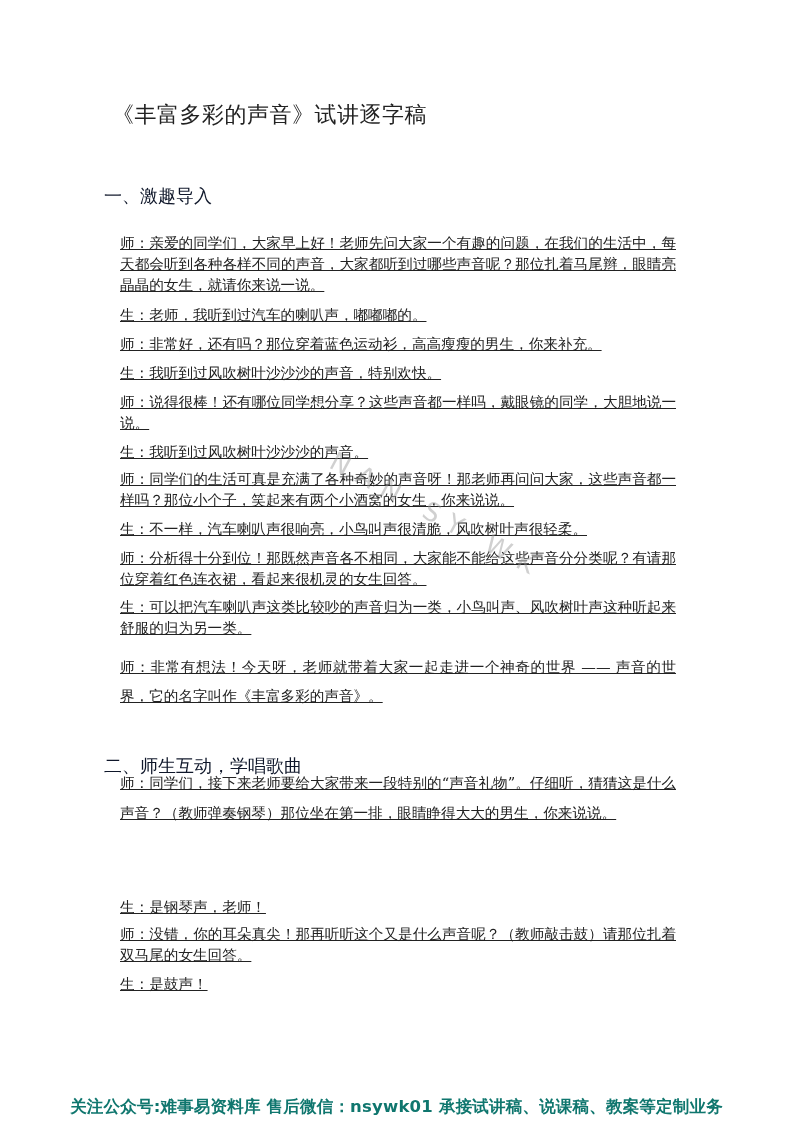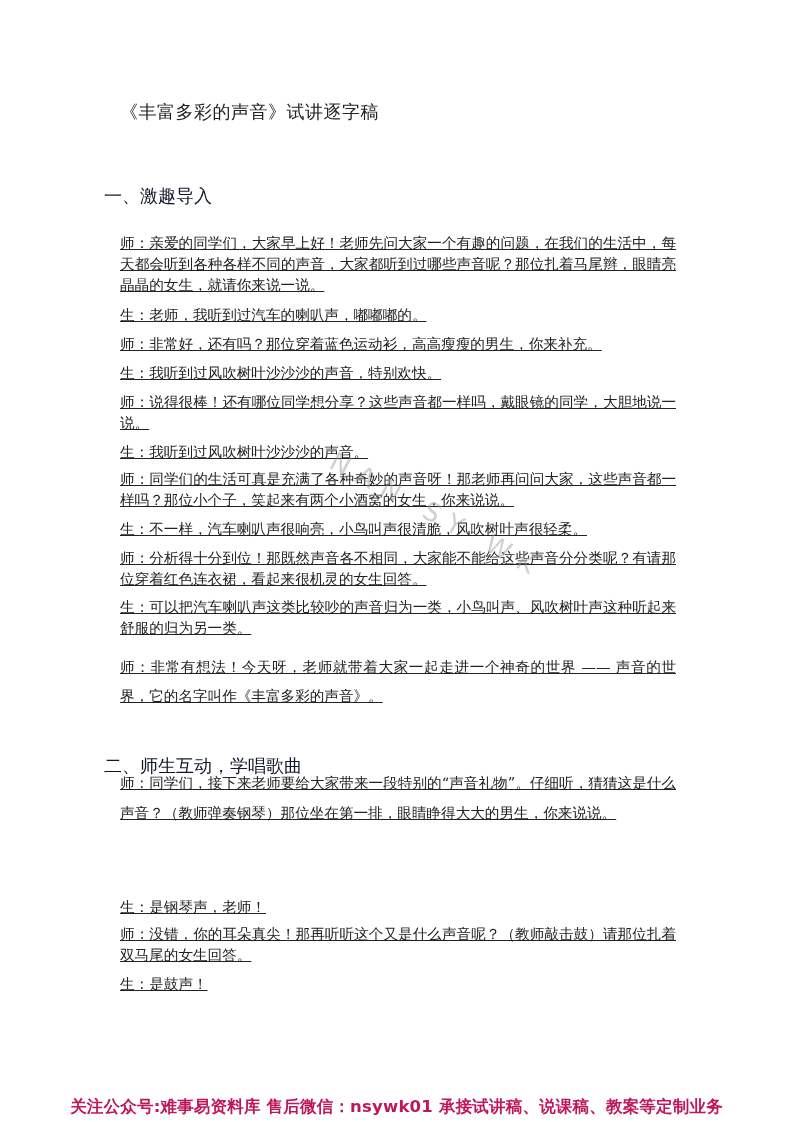--- a/index.html
+++ b/index.html
@@ -1,26 +1,26 @@
 <!DOCTYPE html>
 <html><head>
 <meta charset="utf-8">
 <style>
   html, body { margin: 0; padding: 0; background: #ffffff; }
   body { width: 793px; height: 1122px; position: relative; overflow: hidden;
          font-family: "DejaVu Serif", "Liberation Serif", serif; color: #1a1a1a; }
   .page { position: absolute; left: 0; top: 0; width: 793px; height: 1122px; }
-  .title { position: absolute; left: 120px; top: 100px; font-size: 18px; letter-spacing: 0.5px; color: #222; white-space: nowrap; text-align: center; }
+  .title { position: absolute; left: 112px; top: 100px; font-size: 22px; letter-spacing: 0.5px; color: #222; white-space: nowrap; text-align: center; }
   .section-h { position: absolute; left: 104px; font-size: 18px; color: #0f172a; white-space: nowrap; }
   .para { position: absolute; left: 120px; width: 556px; font-size: 14.6px; line-height: 21px; color: #222; text-align: justify; text-decoration: underline; }
   .para.wide { line-height: 29px; }
   .watermark { position: absolute; left: 318px; top: 500px; font-family: "DejaVu Sans", sans-serif;
                font-size: 26px; color: rgba(150,150,150,0.45); transform: rotate(28deg); letter-spacing: 10px; white-space: nowrap; }
   .footer { position: absolute; left: 0; bottom: 4px; width: 793px; text-align: center;
-            font-family: "DejaVu Sans", sans-serif; font-weight: bold; font-size: 16.5px; color: #be185d; white-space: nowrap; letter-spacing: 0.2px; }
+            font-family: "DejaVu Sans", sans-serif; font-weight: bold; font-size: 16.5px; color: #0f766e; white-space: nowrap; letter-spacing: 0.2px; }
 </style>
 </head>
 <body>
 
 <div class="page">
 
   <div class="title">《丰富多彩的声音》试讲逐字稿</div>
 
   <div class="section-h" style="top:184px;">一、激趣导入</div>
 

